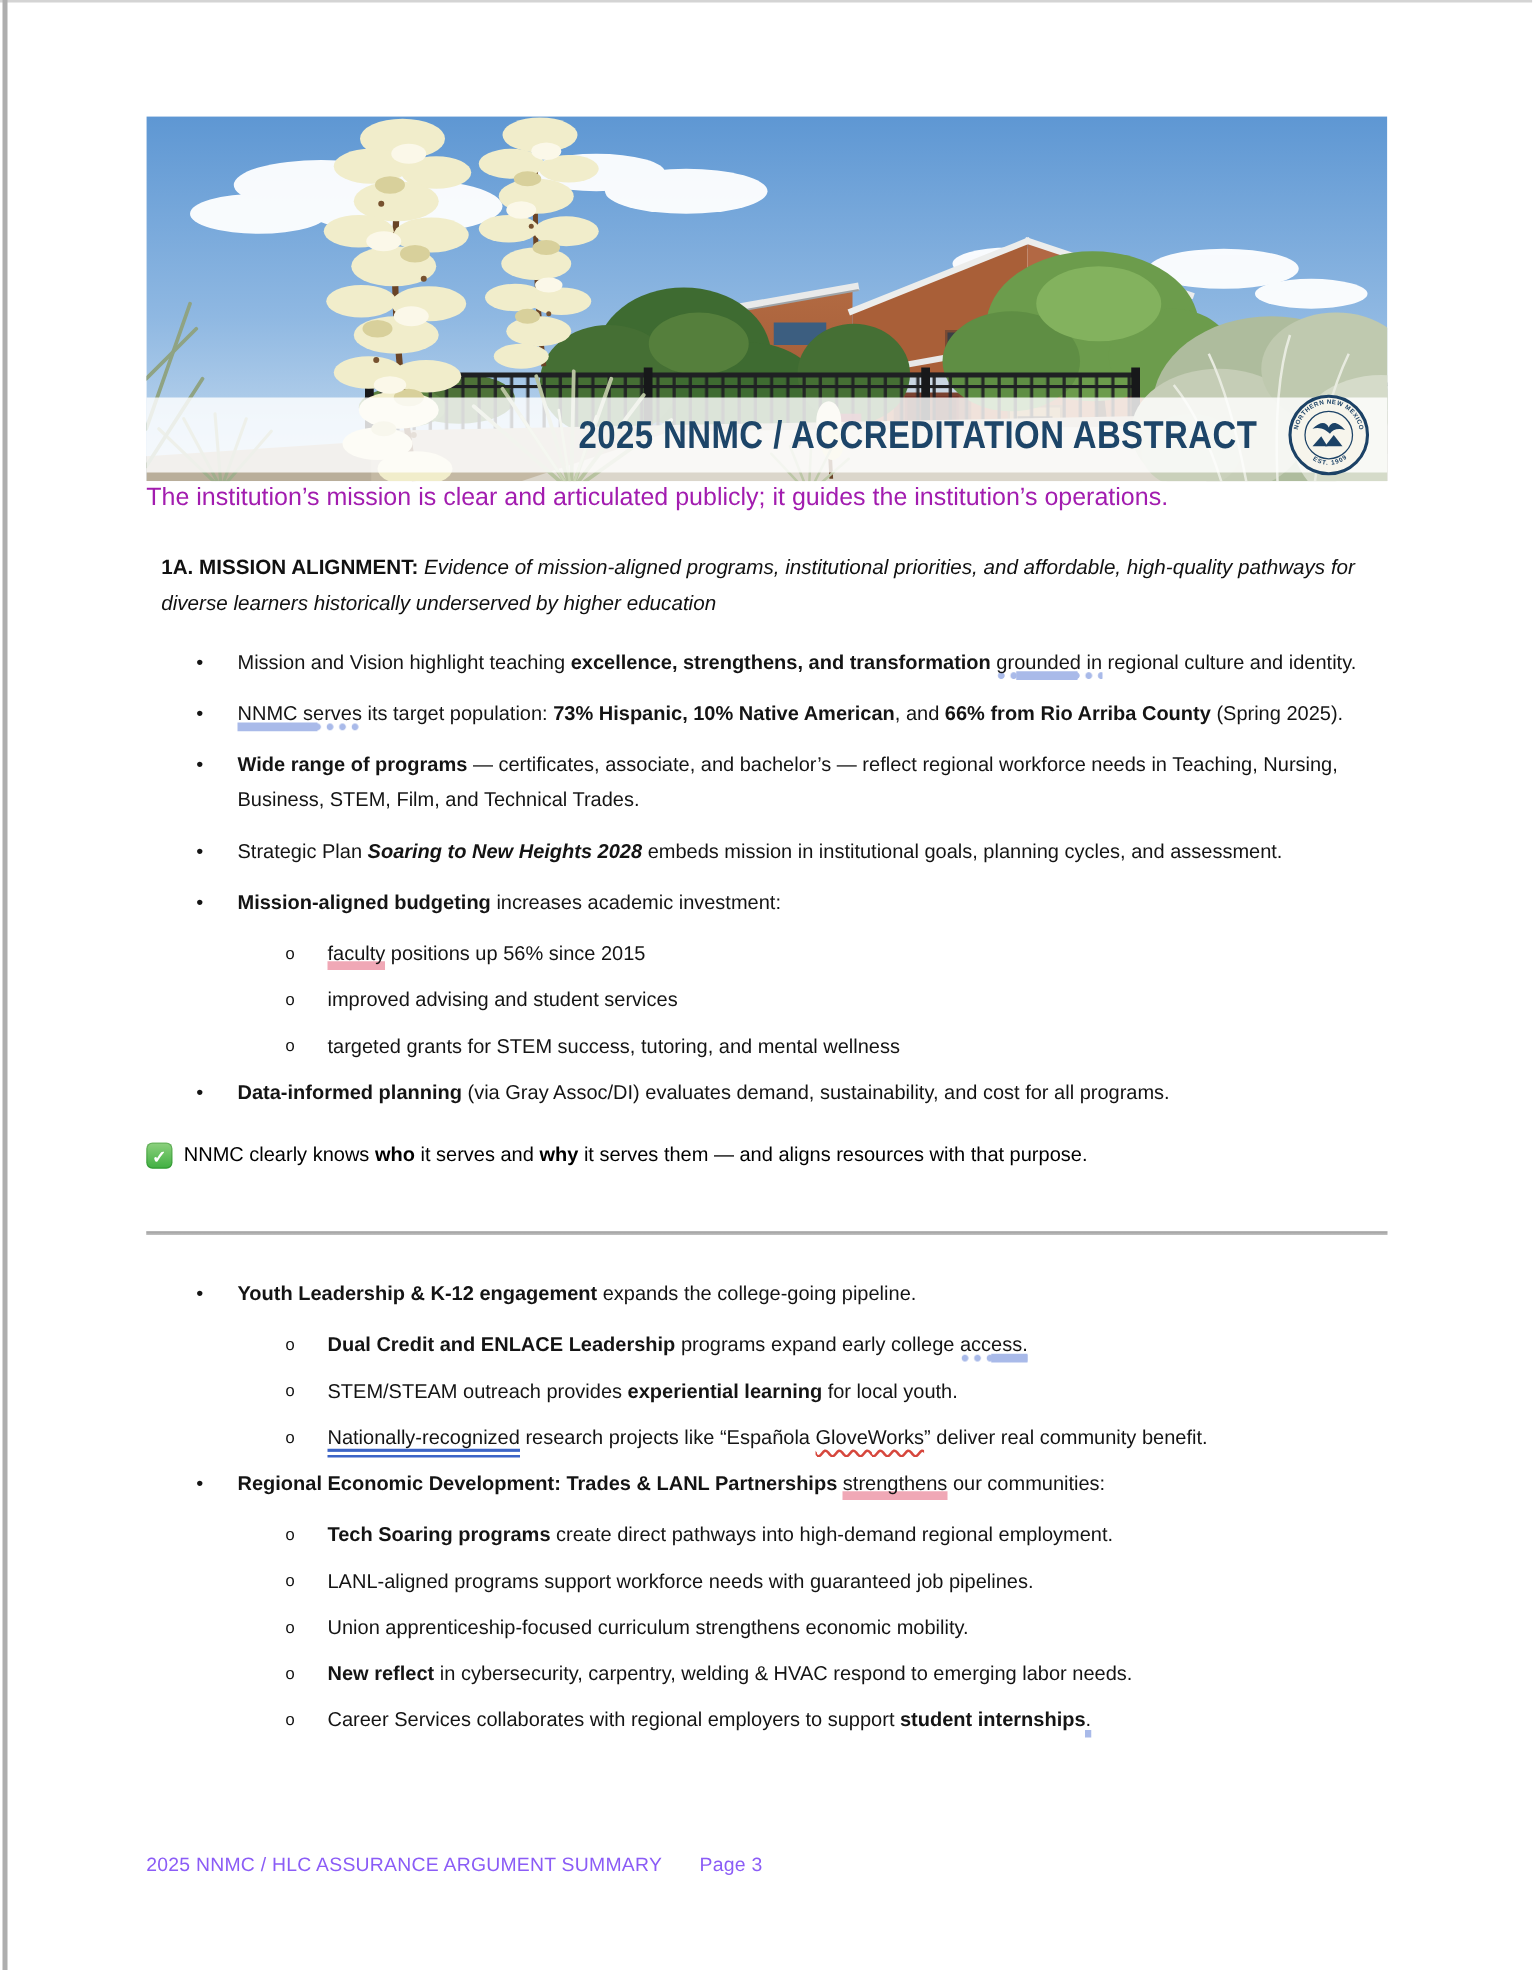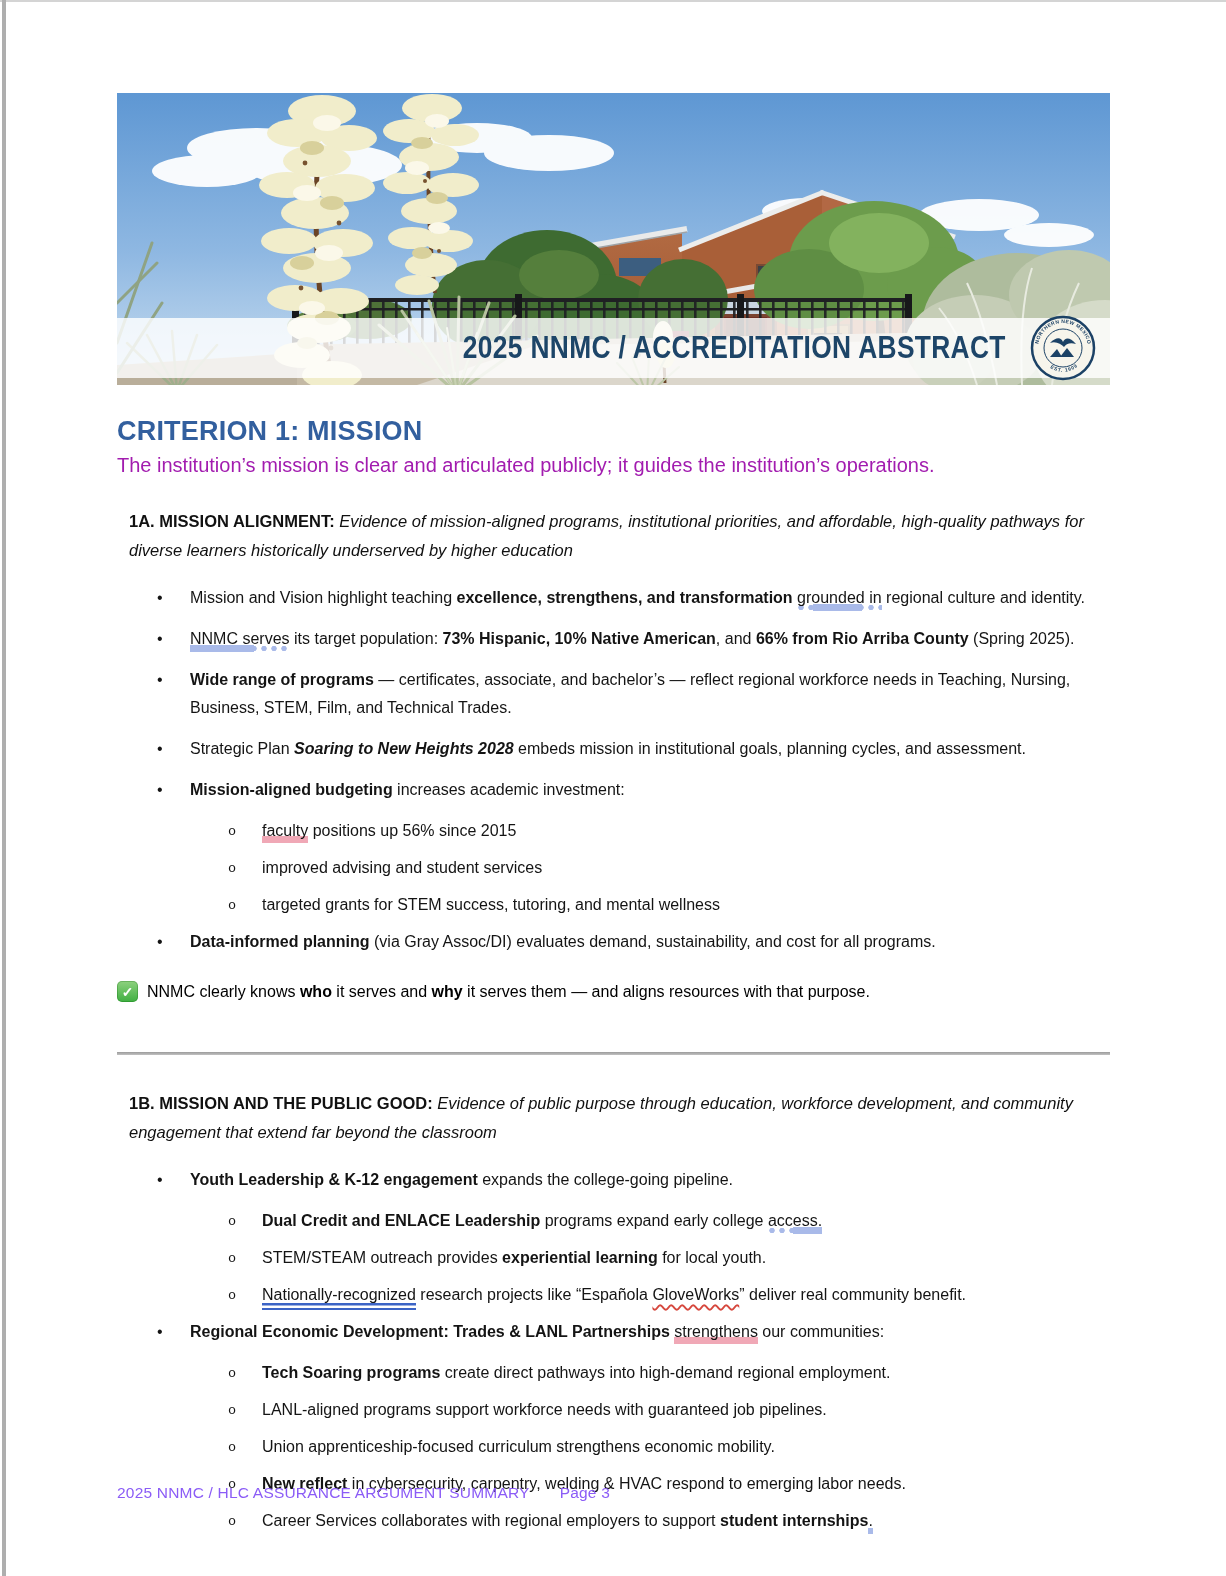--- a/index.html
+++ b/index.html
@@ -359,21 +359,20 @@
           <textPath href="#arcB" startOffset="9">EST. 1909</textPath>
         </text>
         <g fill="#1c4266">
           <path d="M -13,-5 C -7,-11 -2,-11 0,-6 C 2,-11 7,-11 13,-4 C 7,-6 3,-4 1,-1 C -2,-4 -7,-7 -13,-5 Z"></path>
           <path d="M -13,9 L -6,1 L -1,9 Z"></path>
           <path d="M -3,9 L 4,0 L 11,9 Z"></path>
         </g>
       </svg>
     </figure>
 
-    <h1 class="crit">CRITERION 1: MISSION</h1>
     <p class="intro">The institution’s mission is clear and articulated publicly; it guides the institution’s operations.</p>
 
     <p class="sec-head"><span class="b">1A. MISSION ALIGNMENT:</span><span class="i"> Evidence of mission-aligned programs, institutional priorities, and affordable, high-quality pathways for diverse learners historically underserved by higher education</span></p>
 
     <div>
       <div class="li l1">
           <span class="mk">•</span>
           <span class="tx"><span>Mission and Vision highlight teaching </span><span class="b">excellence, strengthens, and transformation</span><span> </span><span class="mk-blue-mid">grounded in</span><span> regional culture and identity.</span></span>
         </div>
       <div class="li l1">
@@ -412,21 +411,20 @@
 
     <div class="takeaway">
       <span class="check">
           <span class="check-glyph">✓</span>
         </span>
       <span class="tx"><span>NNMC clearly knows </span><span class="b">who</span><span> it serves and </span><span class="b">why</span><span> it serves them — and aligns resources with that purpose.</span></span>
     </div>
 
     <div class="divider"></div>
 
-    <p class="sec-head"><span class="b">1B. MISSION AND THE PUBLIC GOOD:</span><span class="i"> Evidence of public purpose through education, workforce development, and community engagement that extend far beyond the classroom</span></p>
 
     <div>
       <div class="li l1">
           <span class="mk">•</span>
           <span class="tx"><span class="b">Youth Leadership &amp; K-12 engagement</span><span> expands the college-going pipeline.</span></span>
         </div>
       <div class="li l2">
           <span class="mk">o</span>
           <span class="tx"><span class="b">Dual Credit and ENLACE Leadership</span><span> programs expand early college </span><span class="mk-blue-right">access.</span></span>
         </div>

